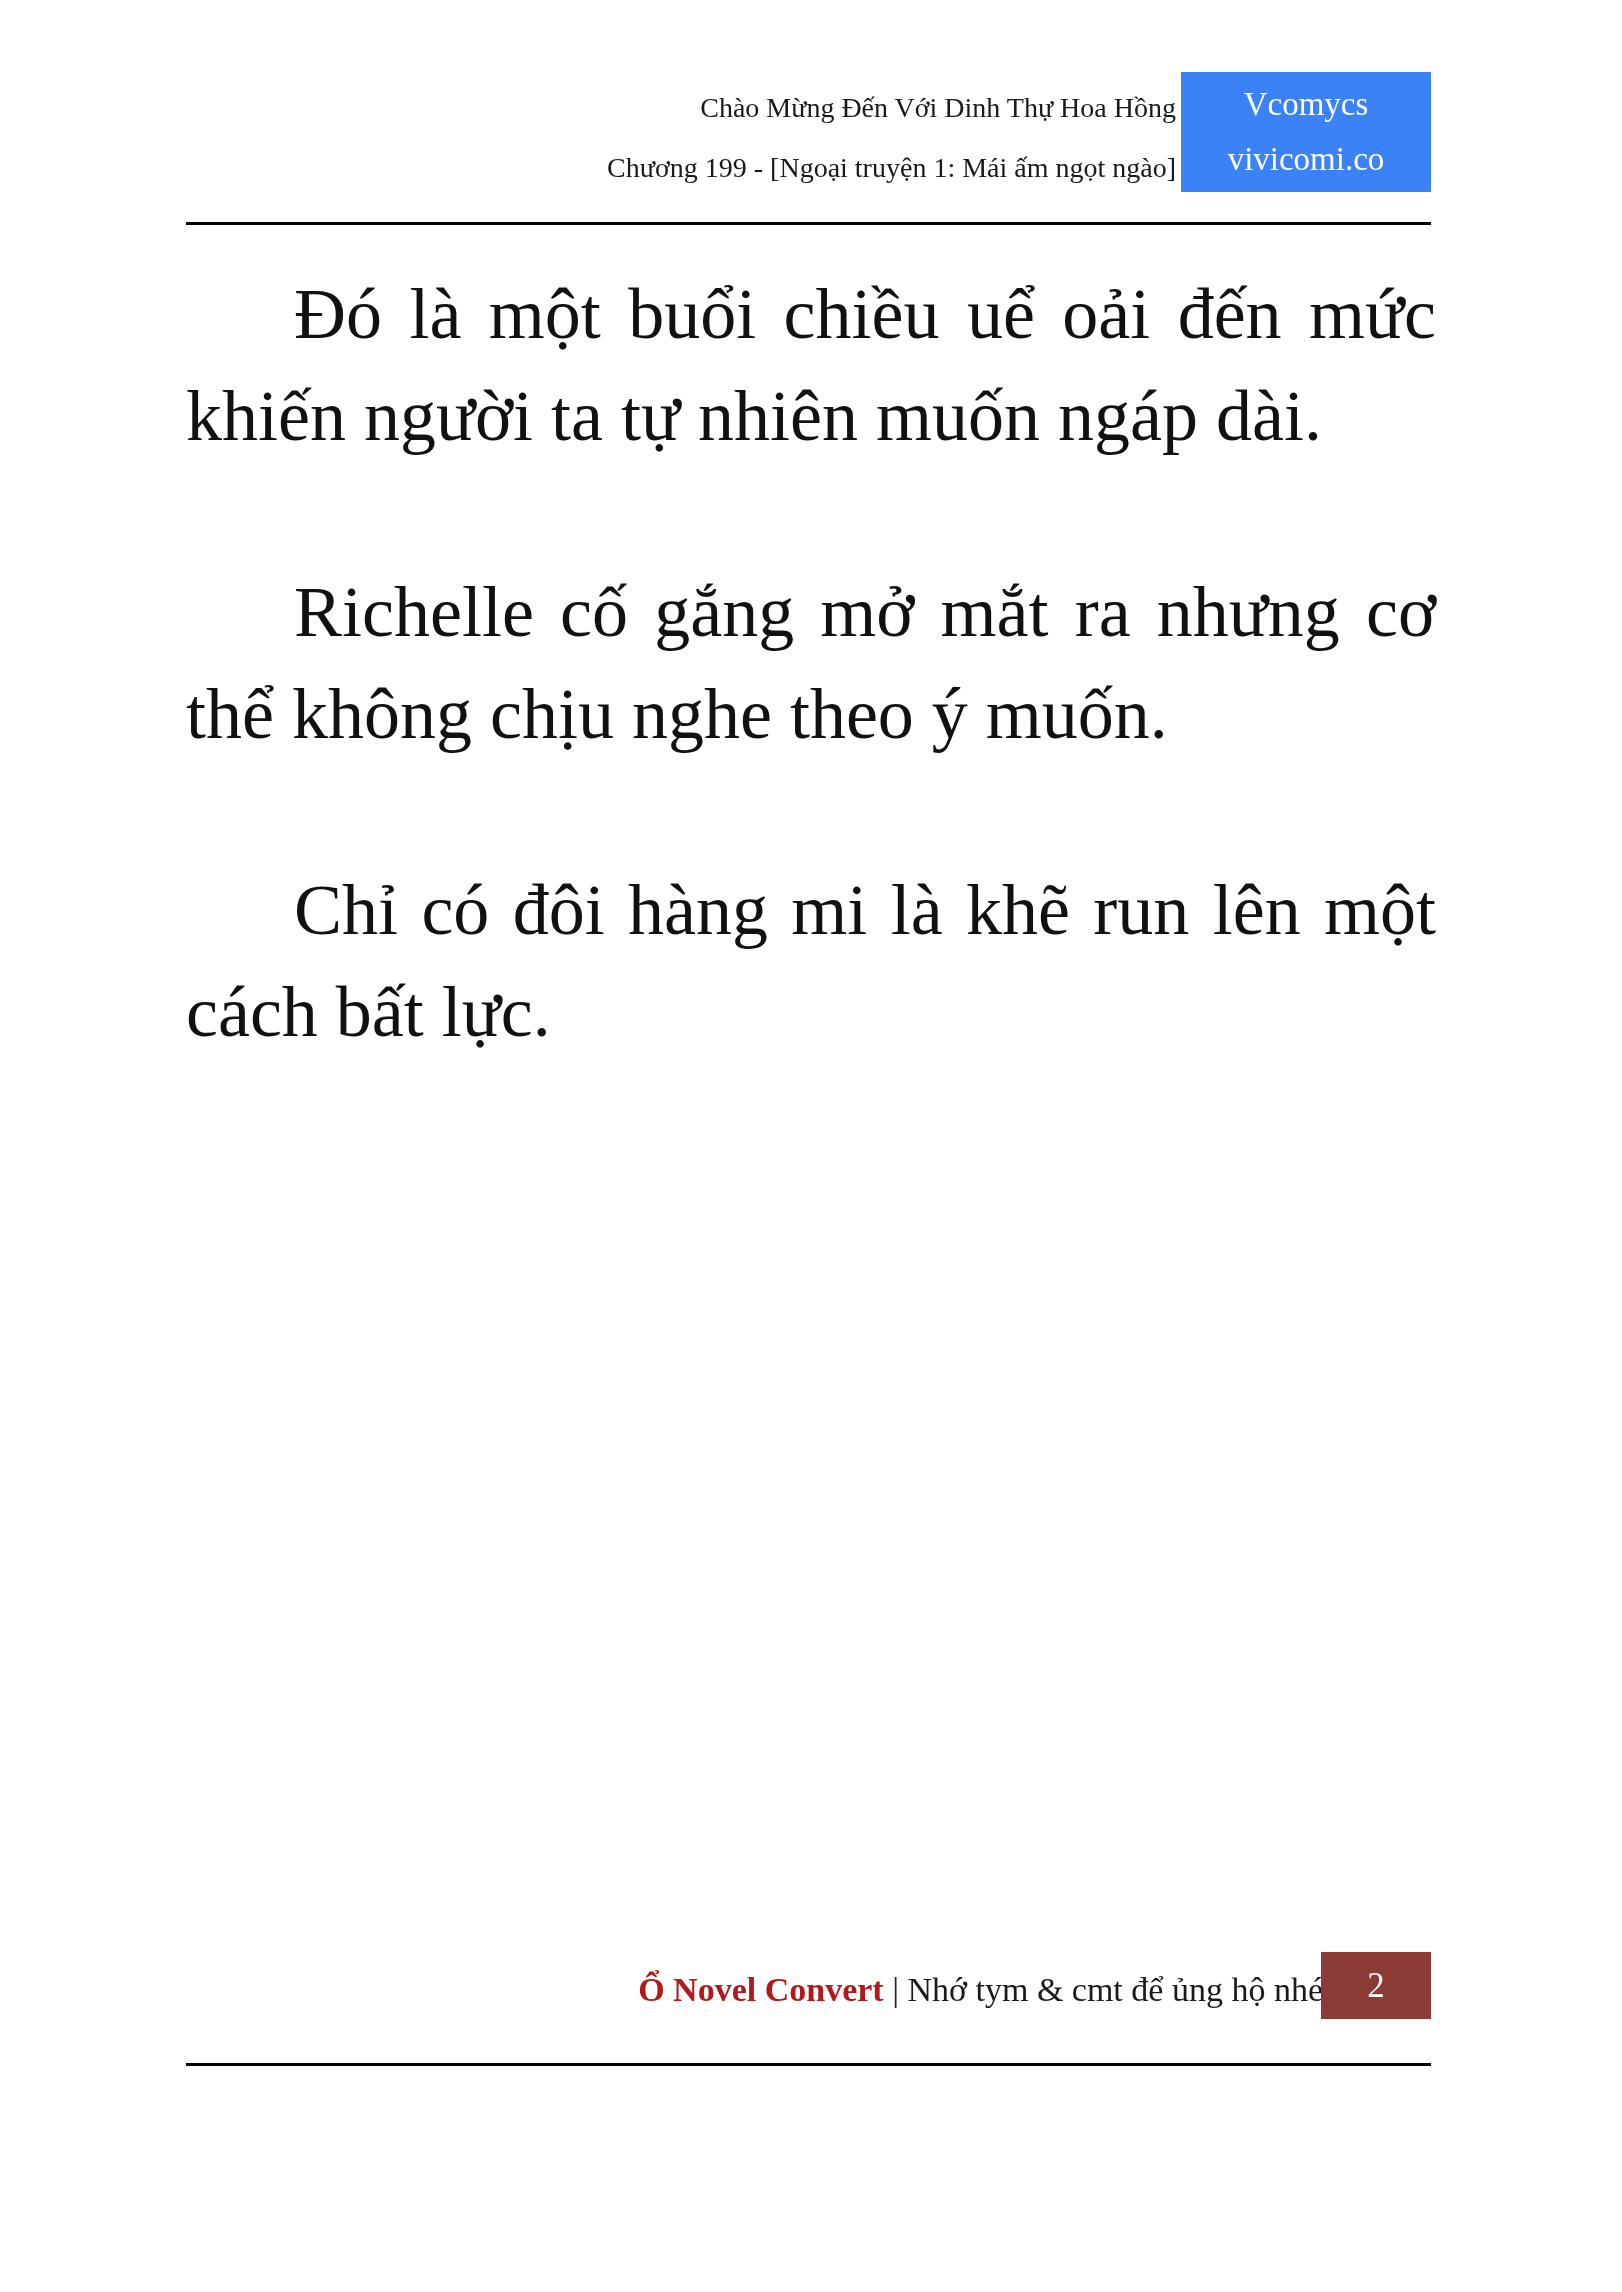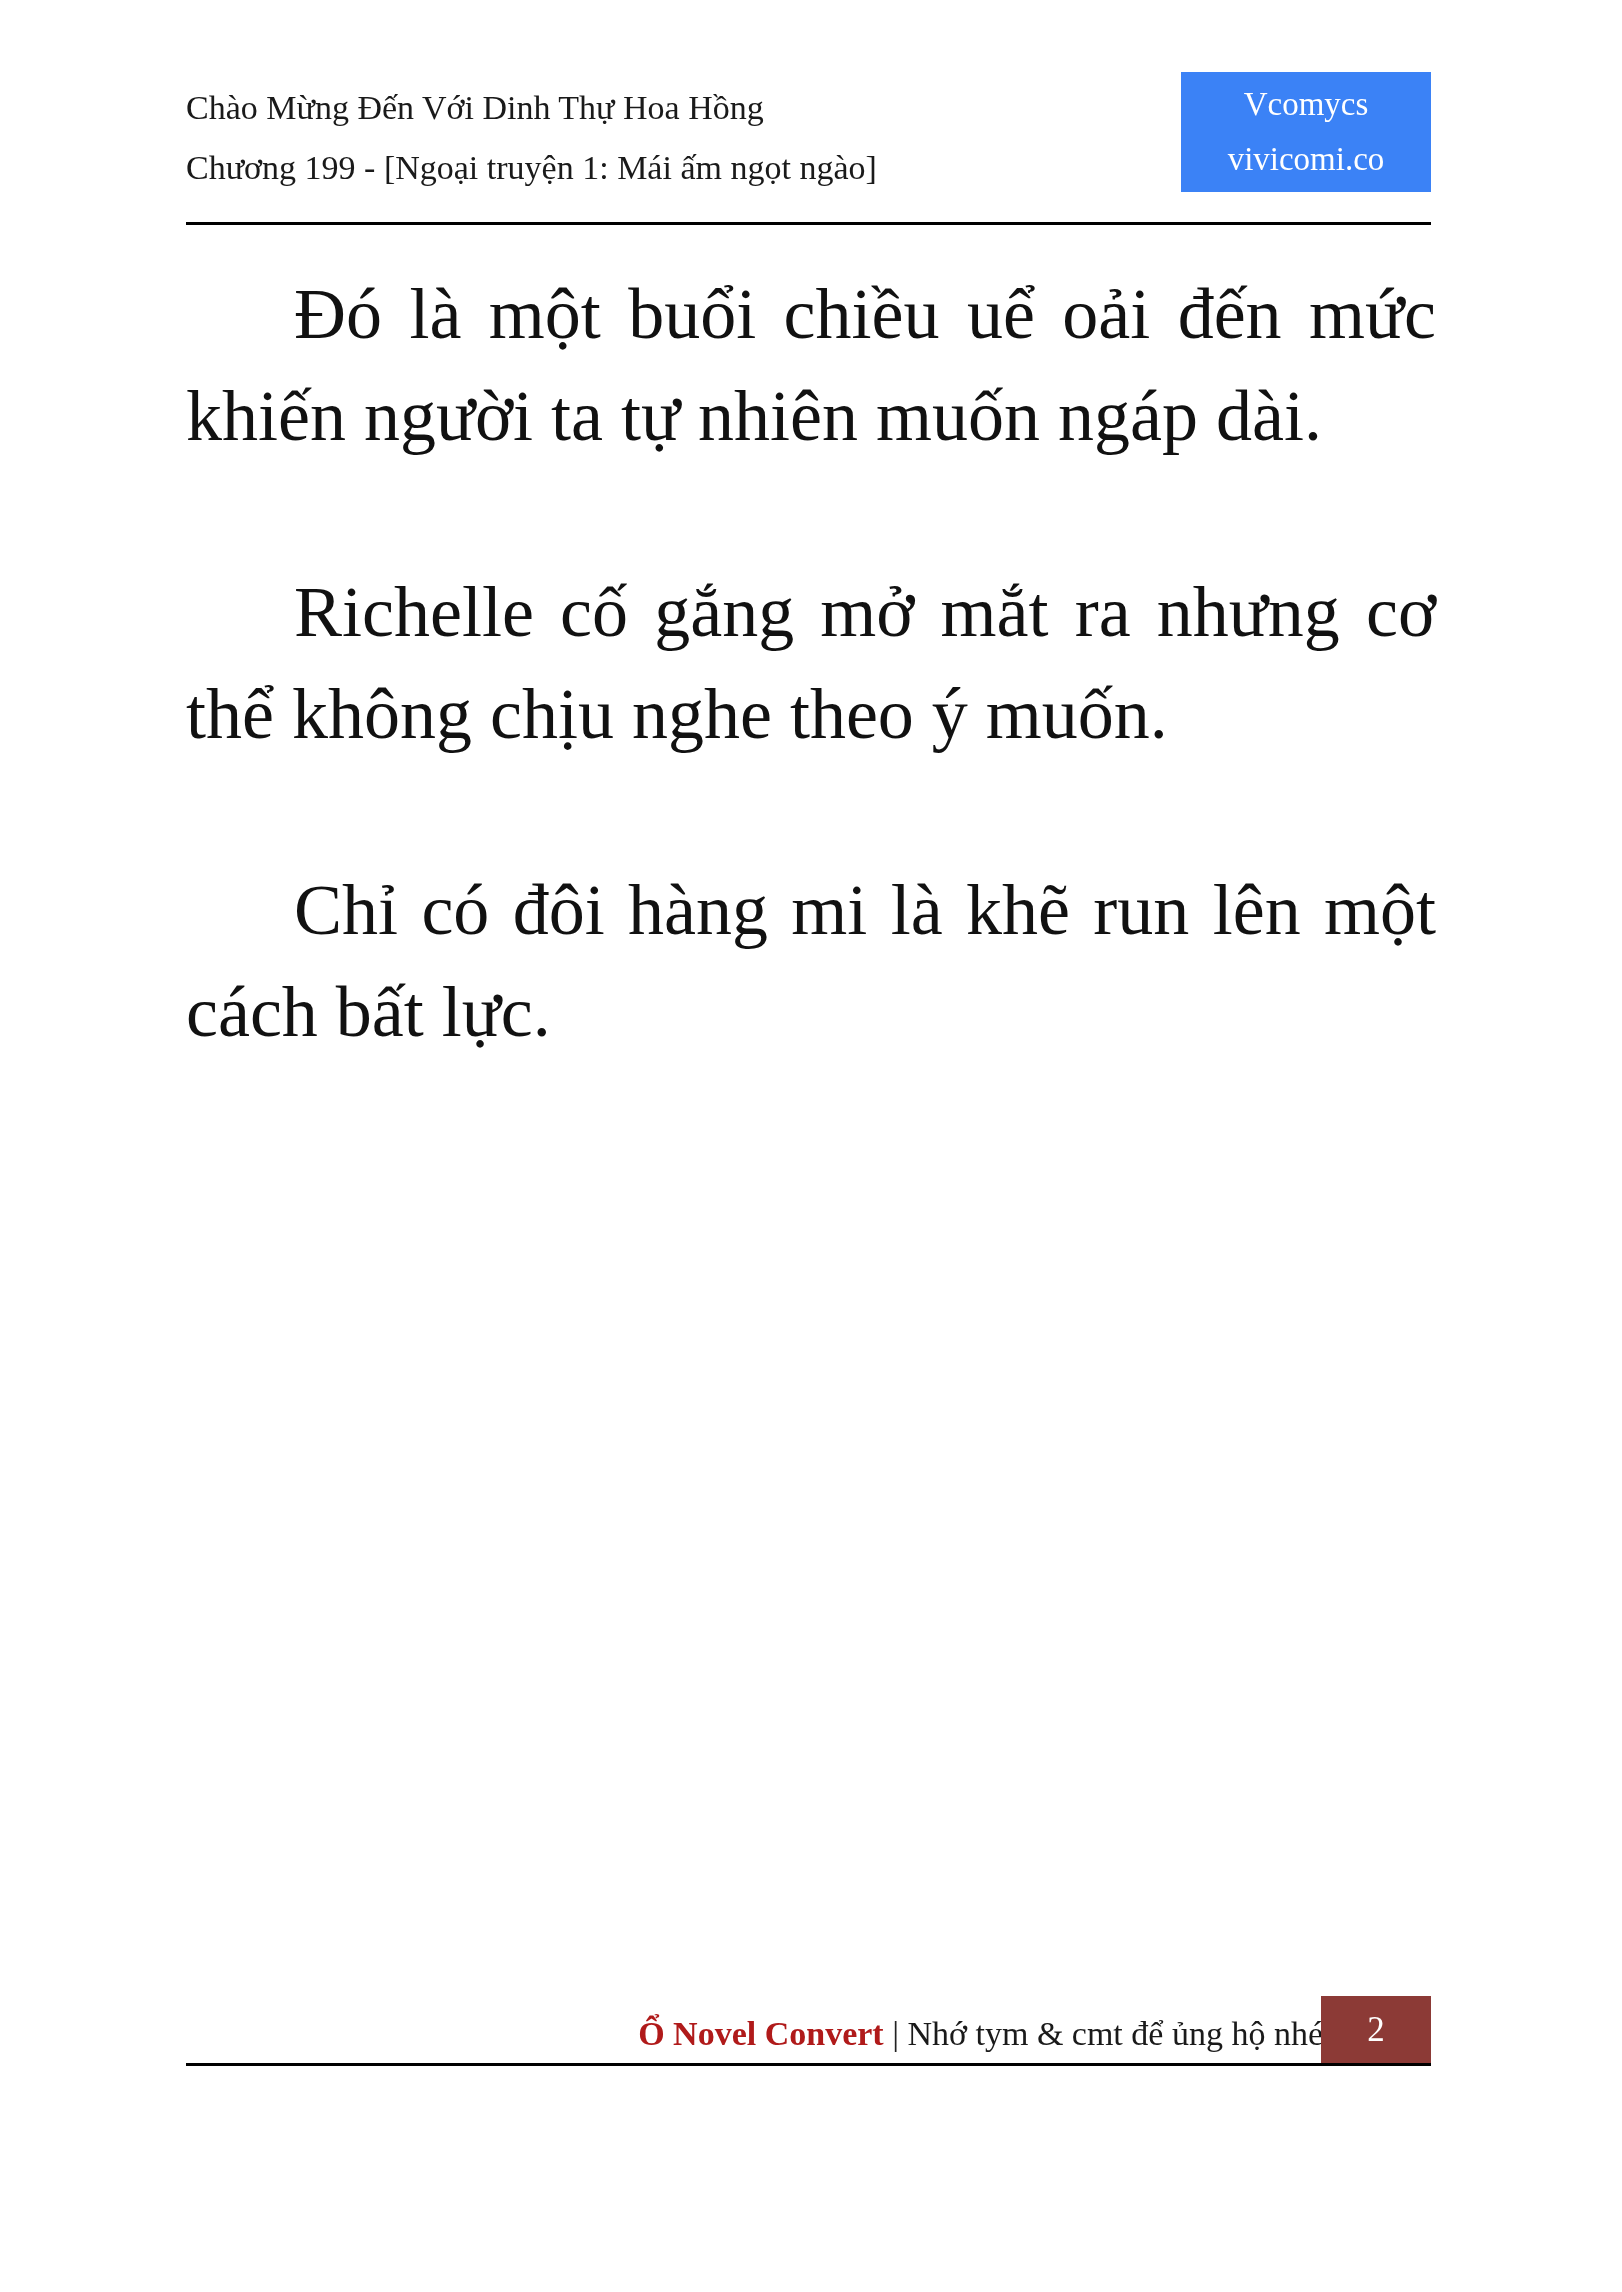--- a/index.html
+++ b/index.html
@@ -29,22 +29,22 @@
     left: 186px;
     top: 78px;
     width: 1245px;
     height: 137px;
   }
   .header-titles {
     position: absolute;
     left: 0;
     top: 0;
     width: 990px;
-    text-align: left;
-    font-size: 34px;
+    text-align: right;
+    font-size: 28px;
     line-height: 60px;
     color: #1a1a1a;
   }
   .header-line1 { white-space: nowrap; }
   .header-line2 { white-space: nowrap; }
 
   .header-badge {
     position: absolute;
     left: 995px;
     top: -5.9px;
@@ -90,21 +90,21 @@
     position: absolute;
     left: 186px;
     top: 2063px;
     width: 1245px;
     height: 2.9px;
     background: #000000;
   }
   .footer {
     position: absolute;
     left: 186px;
-    top: 2000px;
+    top: 1956px;
     width: 1245px;
     height: 67px;
   }
   .footer-text {
     position: absolute;
     right: 108px;
     top: 7.8px;
     font-size: 34px;
     line-height: 51px;
     white-space: nowrap;

